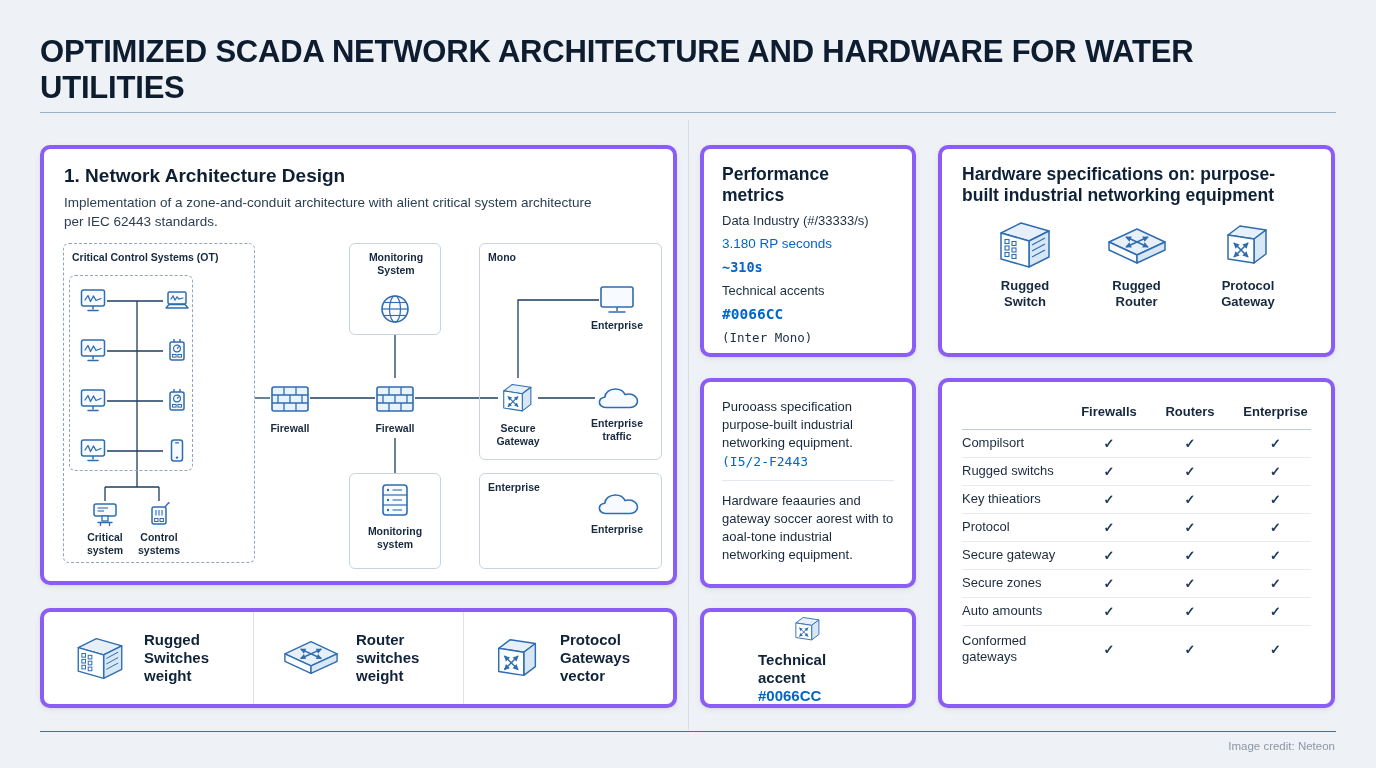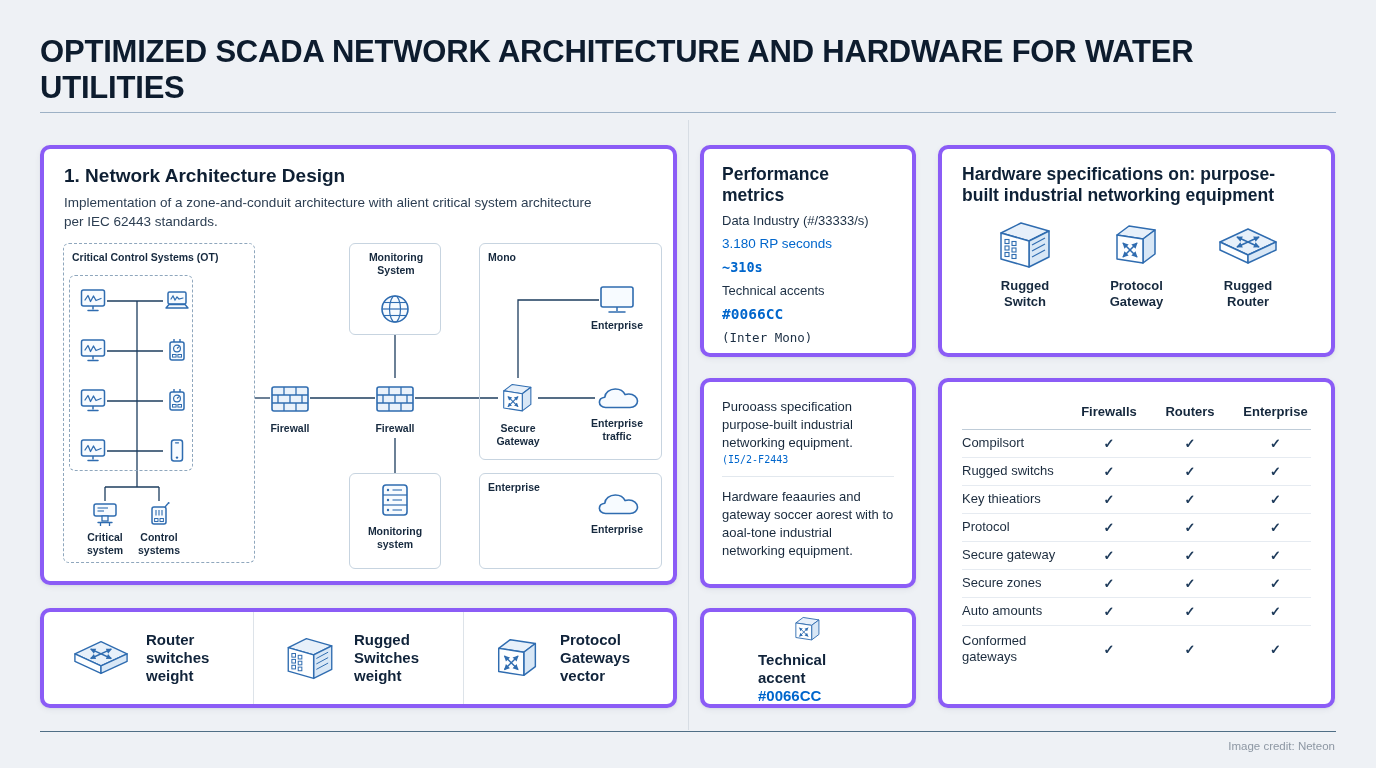--- a/index.html
+++ b/index.html
@@ -38,21 +38,21 @@
   .card-perf { left:700px; top:145px; width:216px; height:212px; padding:15px 18px; }
   .perf-heading { width:140px; font-size:17.5px; font-weight:700; line-height:1.18; color:#0e2136; }
   .pm-line { margin-top:8px; font-size:13px; color:#1c2f44; }
   .pm-blue { color:#0066CC; font-size:13.5px; }
   .pm-mono-blue { font-family:"DejaVu Sans Mono", monospace; font-weight:700; color:#0066CC; font-size:13.5px; }
   .pm-mono-dark { font-family:"DejaVu Sans Mono", monospace; color:#1c2f44; font-size:12.5px; }
   .pm-hex { font-size:14.5px; }
 
   .card-note { left:700px; top:378px; width:216px; height:210px; padding:16px 18px; }
   .note-p { font-size:13px; line-height:1.38; color:#18293c; }
-  .note-code { margin-top:2px; font-family:"DejaVu Sans Mono", monospace; font-size:10px; color:#0066CC; }
+  .note-code { margin-top:2px; font-family:"DejaVu Sans Mono", monospace; font-size:13px; color:#0066CC; }
   .note-div { margin:11px 0; border-top:1px solid #e2e8ee; }
 
   .card-accent { left:700px; top:608px; width:216px; height:100px; display:flex; align-items:center; gap:5px; padding:0 18px;flex-direction:column; }
   .accent-label { width:100px; font-size:15px; font-weight:700; line-height:1.2; color:#10233a; }
   .accent-hex { font-size:15px; font-weight:700; color:#0066CC; }
 
   
   .card-hw { left:938px; top:145px; width:397px; height:212px; padding:15px 20px; }
   .hw-heading { font-size:17.5px; font-weight:700; line-height:1.18; color:#0e2136; }
   .hw-row { display:flex; justify-content:space-between; margin-top:12px; padding:0 8px; }
@@ -318,30 +318,30 @@
       </div>
       <svg class="dicon" style="left:532px;top:248px" width="44" height="30">
           <use href="#sym-cloud"></use>
         </svg>
       <div class="dlabel" style="left:514px;top:282px;width:80px;">Enterprise</div>
     </div>
   </div>
 
   <div class="card card-legend">
     <div class="legend-item">
+      <svg width="58" height="51" viewBox="0 0 64 56">
+          <use href="#sym-switch"></use>
+        </svg>
+      <div class="legend-label">Rugged Switches weight</div>
+    </div>
+    <div class="legend-item">
       <svg width="60" height="41" viewBox="0 0 64 44">
           <use href="#sym-router"></use>
         </svg>
       <div class="legend-label">Router switches weight</div>
-    </div>
-    <div class="legend-item">
-      <svg width="58" height="51" viewBox="0 0 64 56">
-          <use href="#sym-switch"></use>
-        </svg>
-      <div class="legend-label">Rugged Switches weight</div>
     </div>
     <div class="legend-item">
       <svg width="54" height="54" viewBox="0 0 56 56">
           <use href="#sym-gateway"></use>
         </svg>
       <div class="legend-label">Protocol Gateways vector</div>
     </div>
   </div>
 
   <div class="card card-perf">
@@ -374,30 +374,30 @@
   <div class="card card-hw">
     <div class="hw-heading">Hardware specifications on: purpose-built industrial networking equipment</div>
     <div class="hw-row">
       <div class="hw-item">
         <svg width="64" height="56" viewBox="0 0 64 56">
             <use href="#sym-switch"></use>
           </svg>
         <div class="hw-label">Rugged Switch</div>
       </div>
       <div class="hw-item">
+        <svg width="64" height="44" viewBox="0 0 64 44" style="margin-top:8px">
+            <use href="#sym-router"></use>
+          </svg>
+        <div class="hw-label" style="margin-top:9px">Rugged Router</div>
+      </div>
+      <div class="hw-item">
         <svg width="58" height="56" viewBox="0 0 56 56">
             <use href="#sym-gateway"></use>
           </svg>
         <div class="hw-label">Protocol Gateway</div>
-      </div>
-      <div class="hw-item">
-        <svg width="64" height="44" viewBox="0 0 64 44" style="margin-top:8px">
-            <use href="#sym-router"></use>
-          </svg>
-        <div class="hw-label" style="margin-top:9px">Rugged Router</div>
       </div>
     </div>
   </div>
 
   <div class="card card-table">
     <div class="st-row st-head">
       <div class="st-label"></div>
       <div class="st-col">Firewalls</div>
       <div class="st-col">Routers</div>
       <div class="st-col">Enterprise</div>

